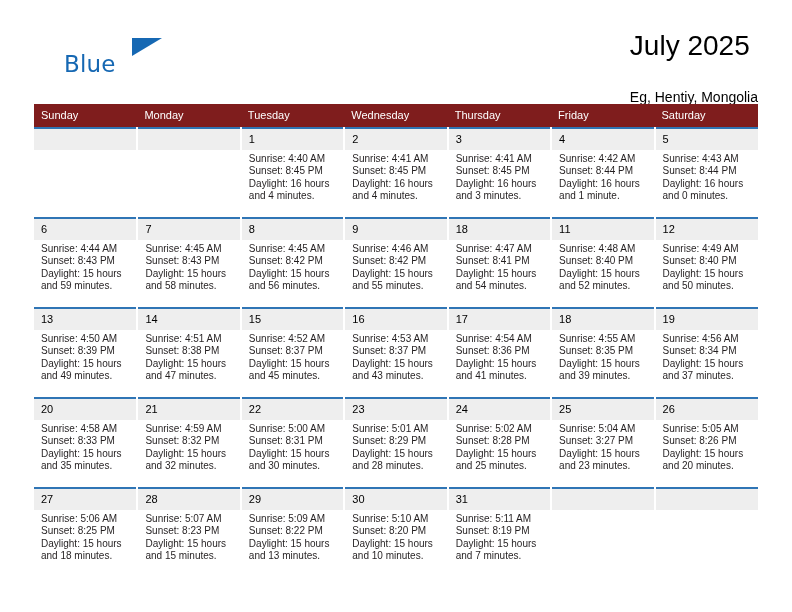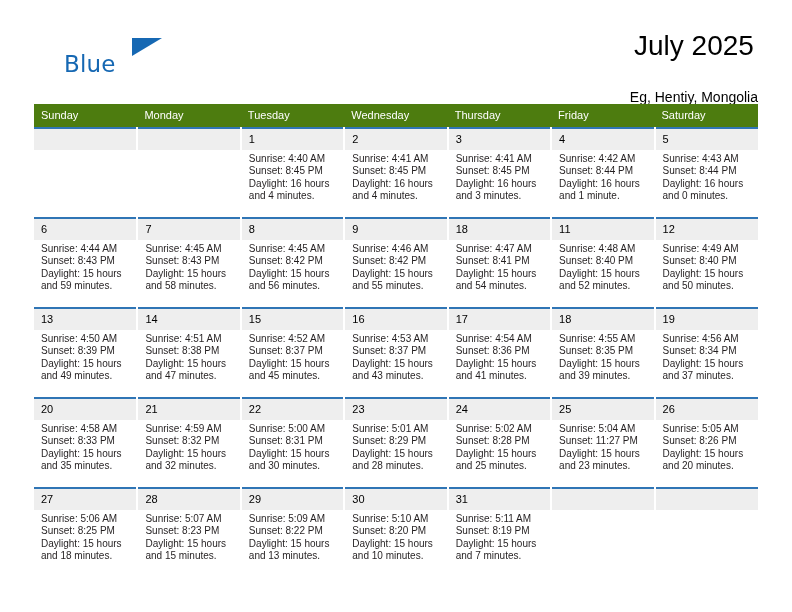--- a/index.html
+++ b/index.html
@@ -63,21 +63,21 @@
     letter-spacing: 0.2px;
     color: #1668b3;
     font-family: "DejaVu Sans", sans-serif;
     font-weight: 400;
   }
 
   .title-block {
     position: absolute;
     right: 0;
     top: 0;
-    text-align: center;
+    text-align: left;
   }
   .cal-title {
     font-size: 28px;
     font-weight: 400;
     color: #000000;
     line-height: 36px;
     white-space: nowrap;
   }
   .cal-subtitle {
     font-size: 14px;
@@ -93,21 +93,21 @@
     position: absolute;
     left: 34px;
     top: 104px;
     width: 724px;
     border-collapse: collapse;
     table-layout: fixed;
   }
   .calendar col { width: 103.43px; }
 
   .calendar thead th {
-    background: #4d7c0f;
+    background: #7f1d1d;
     color: #ffffff;
     font-size: 11px;
     font-weight: 400;
     text-align: left;
     padding: 5px 0 5px 7px;
     height: 13px;
     line-height: 13px;
     border: none;
   }
 
@@ -382,21 +382,21 @@
             <div class="details">
               <div>Sunrise: 5:02 AM</div>
               <div>Sunset: 8:28 PM</div>
               <div class="wrap">Daylight: 15 hours and 25 minutes.</div>
             </div>
           </td>
           <td>
             <div class="daynum">25</div>
             <div class="details">
               <div>Sunrise: 5:04 AM</div>
-              <div>Sunset: 11:27 PM</div>
+              <div>Sunset: 3:27 PM</div>
               <div class="wrap">Daylight: 15 hours and 23 minutes.</div>
             </div>
           </td>
           <td>
             <div class="daynum">26</div>
             <div class="details">
               <div>Sunrise: 5:05 AM</div>
               <div>Sunset: 8:26 PM</div>
               <div class="wrap">Daylight: 15 hours and 20 minutes.</div>
             </div>

